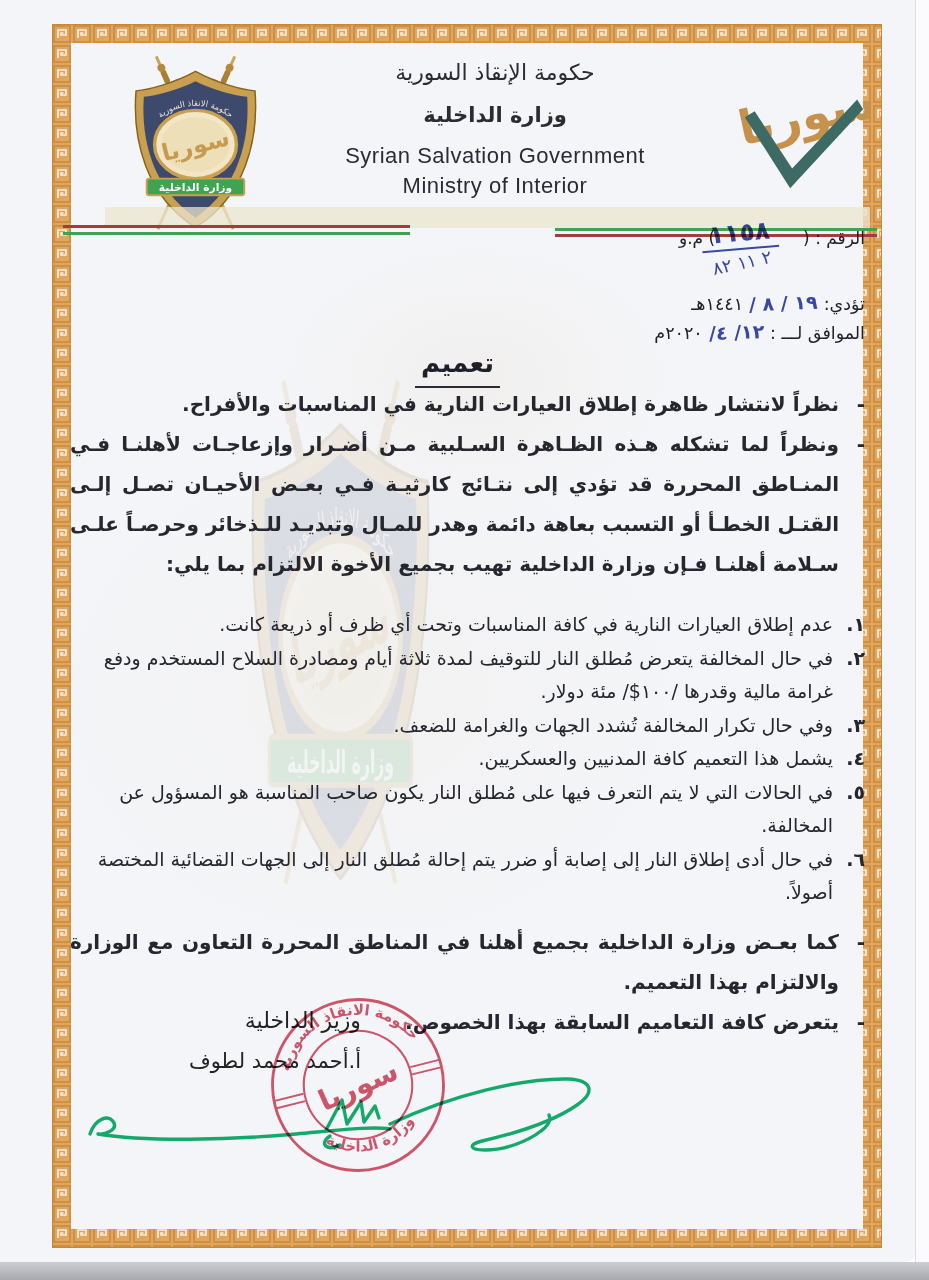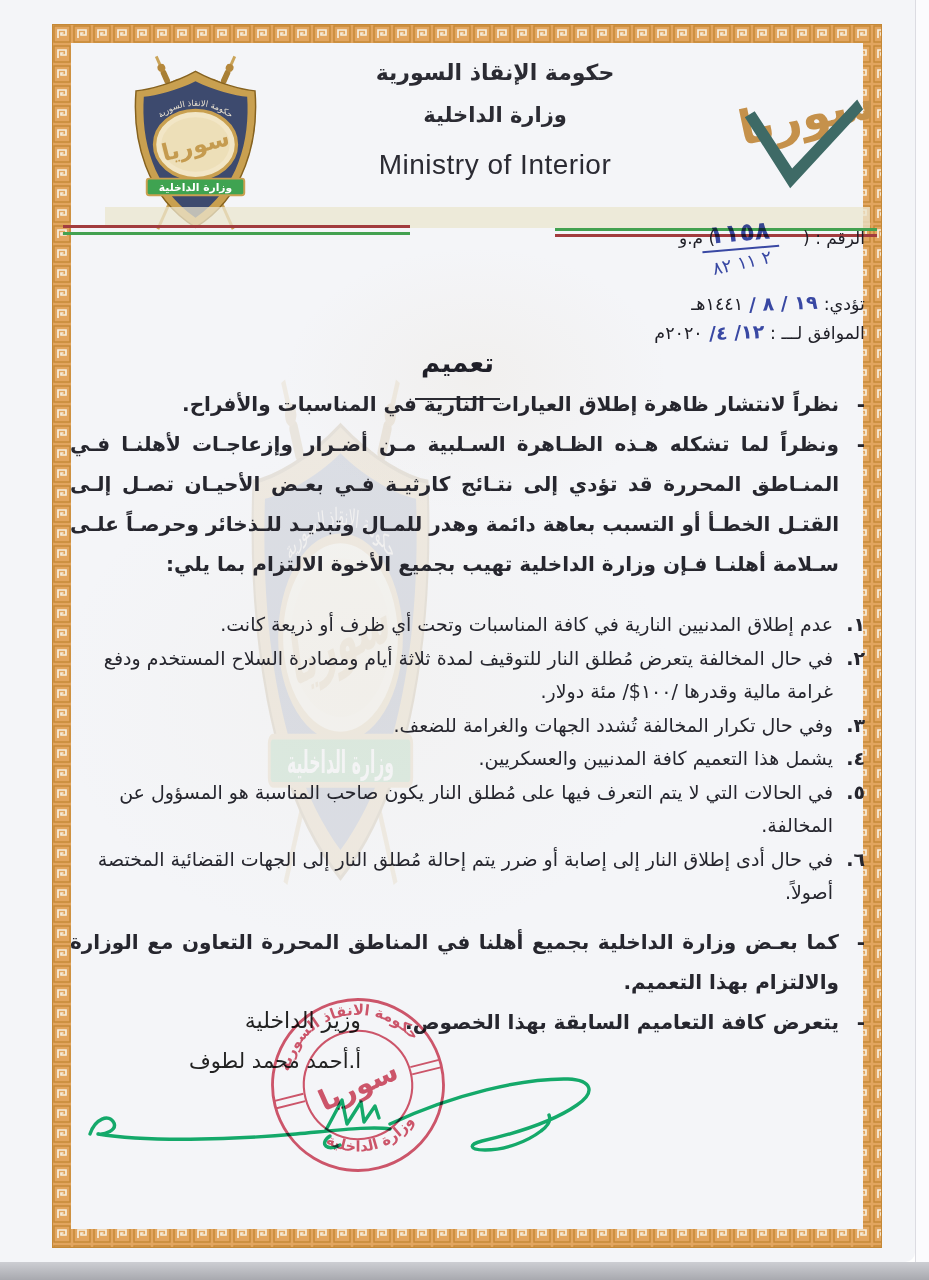--- a/index.html
+++ b/index.html
@@ -13,24 +13,24 @@
         border-radius:0 0 10px 0;}
   .scanner-side{position:absolute;left:915px;top:0;width:14px;height:1262px;background:#fbfbfd;border-left:1px solid #dcdce2;}
   .scanner-strip{position:absolute;left:0;top:1262px;width:929px;height:18px;
         background:linear-gradient(#cdced3,#a8a9af);}
   .defs-hidden{position:absolute;width:0;height:0;overflow:hidden;}
 
   .border-frame{position:absolute;left:52px;top:24px;}
 
   .emblem{position:absolute;left:98px;top:42px;}
   .head-center{position:absolute;left:290px;top:60px;width:410px;text-align:center;color:#2b2b33;}
-  .head-ar1{font-size:22px;font-weight:bold;direction:rtl;}
+  .head-ar1{font-size:22px;font-weight:normal;direction:rtl;}
   .head-ar2{font-size:21px;font-weight:bold;direction:rtl;margin-top:18px;}
   .head-en1{font-size:22px;font-family:"Liberation Sans",sans-serif;margin-top:16px;letter-spacing:.5px;}
-  .head-en2{font-size:28px;font-family:"Liberation Sans",sans-serif;margin-top:22px;letter-spacing:.5px;}
+  .head-en2{font-size:22px;font-family:"Liberation Sans",sans-serif;margin-top:4px;letter-spacing:.5px;}
   .syria-logo{position:absolute;left:733px;top:60px;}
 
   .beige-band{position:absolute;left:105px;top:207px;width:765px;height:21px;background:#ebe5cf;opacity:.75;}
   .sep{position:absolute;height:3px;}
   .sep-left-red{left:63px;top:225px;width:347px;background:#a23c3e;}
   .sep-left-green{left:63px;top:232px;width:347px;background:#43a150;}
   .sep-right-green{left:555px;top:228px;width:322px;background:#43a150;}
   .sep-right-red{left:555px;top:234px;width:322px;background:#a23c3e;}
 
   .ref-row{position:absolute;top:228px;left:560px;width:305px;direction:rtl;text-align:right;
@@ -39,21 +39,21 @@
   .hand{color:#3b4ba8;mix-blend-mode:multiply;}
   .hand-num{position:absolute;left:702px;top:218px;transform:rotate(-5deg);text-align:center;}
   .hand-num .top{font-size:25px;font-weight:bold;border-bottom:2.5px solid #3b4ba8;padding:0 8px 1px;letter-spacing:2px;}
   .hand-num .bottom{font-size:18px;transform:rotate(-7deg);margin-top:2px;letter-spacing:5px;white-space:nowrap;}
   .dates{position:absolute;top:292px;left:545px;width:320px;direction:rtl;font-size:17.5px;color:#1f1f27;}
   .date-row{margin-bottom:7px;display:flex;gap:6px;align-items:baseline;}
   .date-hand{font-weight:bold;font-size:19px;display:inline-block;transform:rotate(-2deg);}
 
   .title-wrap{position:absolute;top:348px;left:0;width:915px;text-align:center;}
   .title-text{display:inline-block;font-size:26px;font-weight:bold;color:#1f1f28;
-              border-bottom:2.5px solid #2b2b33;padding:0 6px 20px;direction:rtl;}
+              border-bottom:2.5px solid #2b2b33;padding:0 6px 8px;direction:rtl;}
 
   .main{position:absolute;top:384px;left:70px;width:795px;direction:rtl;color:#26262e;}
   .bullet-row{display:flex;gap:12px;font-weight:bold;font-size:20px;line-height:40px;}
   .bullet-row .marker{flex:0 0 14px;}
   .bullet-row .btext{flex:1;text-align:justify;}
   .items{margin-top:24px;font-size:19px;line-height:33.5px;}
   .item{display:flex;gap:8px;}
   .item .num{flex:0 0 24px;font-weight:bold;}
   .item .itext{flex:1;}
   .closing{margin-top:12px;}
@@ -125,20 +125,21 @@
     </svg>
   </div>
 
   <svg class="emblem" width="195" height="205" viewBox="0 0 200 210">
     <use href="#moi-logo"></use>
   </svg>
 
   <div class="head-center">
     <div class="head-ar1">حكومة الإنقاذ السورية</div>
     <div class="head-ar2">وزارة الداخلية</div>
+    <div class="head-en1">Syrian Salvation Government</div>
     <div class="head-en2">Ministry of Interior</div>
   </div>
 
   <svg class="syria-logo" width="138" height="138" viewBox="0 0 140 140">
     <text x="76" y="72" font-size="48" font-weight="bold" fill="#c5914b" text-anchor="middle" transform="rotate(-12 76 60)" font-family="DejaVu Sans, sans-serif">سوريا</text>
     <path d="M12 58 L22 52 L60 110 L126 40 L132 50 L58 130 Z" fill="#3e6a66"></path>
   </svg>
 
   <div class="beige-band"></div>
   <div class="sep sep-left-red"></div>
@@ -177,21 +178,21 @@
       <span class="btext">نظراً لانتشار ظاهرة إطلاق العيارات النارية في المناسبات والأفراح.</span>
     </div>
     <div class="bullet-row">
       <span class="marker">-</span>
       <span class="btext">ونظراً لما تشكله هـذه الظـاهرة السـلبية مـن أضـرار وإزعاجـات لأهلنـا فـي المنـاطق المحررة قد تؤدي إلى نتـائج كارثيـة فـي بعـض الأحيـان تصـل إلـى القتـل الخطـأ أو التسبب بعاهة دائمة وهدر للمـال وتبديـد للـذخائر وحرصـاً علـى سـلامة أهلنـا فـإن وزارة الداخلية تهيب بجميع الأخوة الالتزام بما يلي:</span>
     </div>
 
     <div class="items">
       <div class="item">
         <span class="num">١.</span>
-        <span class="itext">عدم إطلاق المدنيين النارية في كافة المناسبات وتحت أي ظرف أو ذريعة كانت.</span>
+        <span class="itext">عدم إطلاق العيارات النارية في كافة المناسبات وتحت أي ظرف أو ذريعة كانت.</span>
       </div>
       <div class="item">
         <span class="num">٢.</span>
         <span class="itext">في حال المخالفة يتعرض مُطلق النار للتوقيف لمدة ثلاثة أيام ومصادرة السلاح المستخدم ودفع غرامة مالية وقدرها /١٠٠$/ مئة دولار.</span>
       </div>
       <div class="item">
         <span class="num">٣.</span>
         <span class="itext">وفي حال تكرار المخالفة تُشدد الجهات والغرامة للضعف.</span>
       </div>
       <div class="item">

